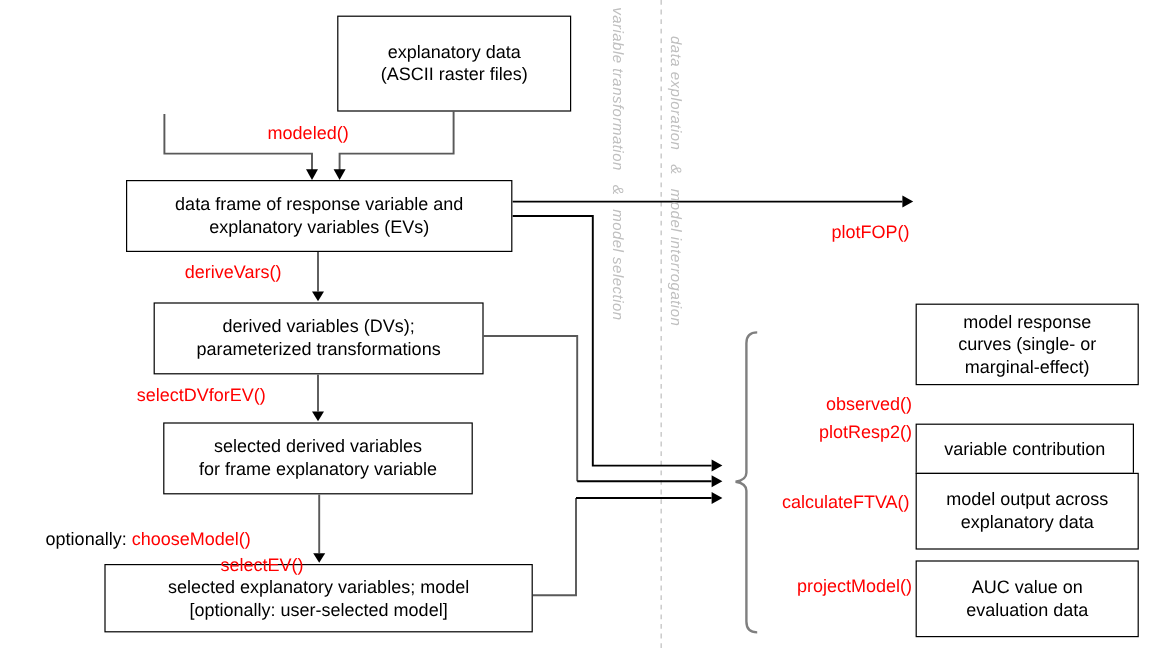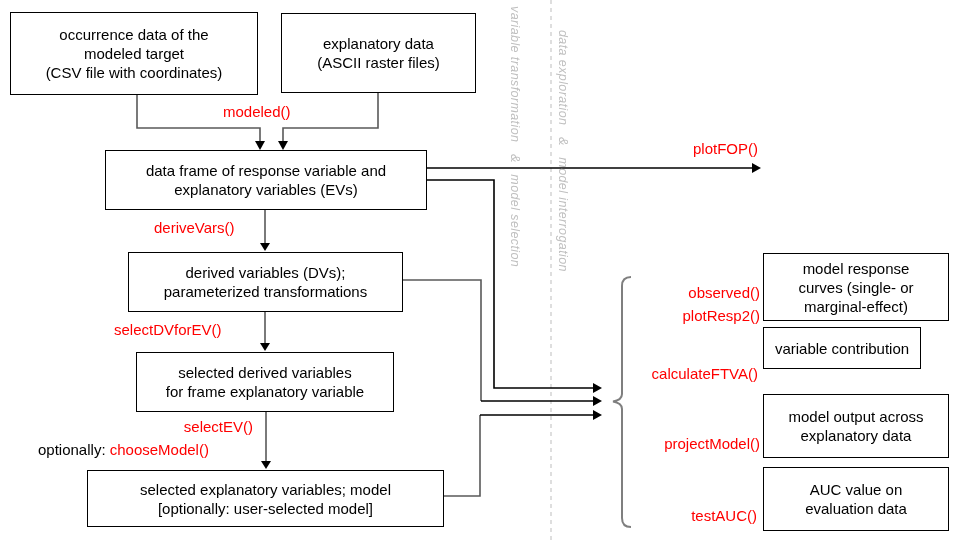--- a/index.html
+++ b/index.html
@@ -27,21 +27,21 @@
   .node{
     position:absolute;border:1.6px solid var(--box-border);background:var(--background);
     display:flex;align-items:center;justify-content:center;text-align:center;
     font-size:15px;line-height:19px;color:#000;
   }
   .node-text{white-space:pre-line;}
   .fn{
     position:absolute;color:var(--accent-red);font-size:15px;line-height:17px;
     white-space:nowrap;
   }
-  .fn-right{text-align:right;}
+  .fn-right{text-align:right;margin-top:45px;}
   .optline{position:absolute;font-size:15px;line-height:17px;white-space:nowrap;color:#000;}
   .optline .red{color:var(--accent-red);}
   .vlabel{
     position:absolute;writing-mode:vertical-rl;font-style:italic;
     color:var(--lane-text-gray);font-size:12.5px;white-space:pre;letter-spacing:.4px;
   }
 </style>
 </head>
 <body>
 
@@ -79,25 +79,20 @@
     <path class="wg" d="M444 496 H480 V415"></path>
     <path class="wk" d="M480 415 H593"></path>
     <polygon class="ah" points="593,410 593,420 602,415"></polygon>
 
     <path class="wbrace" d="M631 277 Q622 277 622 286 L622 394 Q622 400 613 401.5 Q622 403 622 409 L622 518 Q622 527 631 527"></path>
   </svg>
 
   <div class="vlabel" style="left:508px;top:6px;height:290px">variable transformation   &amp;   model selection</div>
   <div class="vlabel" style="left:556px;top:30px;height:270px">data exploration   &amp;   model interrogation</div>
 
-  <div class="node" style="left:10px;top:12px;width:248px;height:83px">
-    <span class="node-text">occurrence data of the
-modeled target
-(CSV file with coordinates)</span>
-  </div>
 
   <div class="node" style="left:281px;top:13px;width:195px;height:80px">
     <span class="node-text">explanatory data
 (ASCII raster files)</span>
   </div>
 
   <div class="node" style="left:105px;top:150px;width:322px;height:60px">
     <span class="node-text">data frame of response variable and
 explanatory variables (EVs)</span>
   </div>
@@ -117,21 +112,21 @@
 [optionally: user-selected model]</span>
   </div>
 
 
   <div class="node" style="left:763px;top:253px;width:186px;height:68px">
     <span class="node-text">model response
 curves (single- or
 marginal-effect)</span>
   </div>
 
-  <div class="node" style="left:763px;top:327px;width:158px;height:42px">
+  <div class="node" style="left:763px;top:353px;width:182px;height:42px">
     <span class="node-text">variable contribution</span>
   </div>
 
   <div class="node" style="left:763px;top:394px;width:186px;height:64px">
     <span class="node-text">model output across
 explanatory data</span>
   </div>
 
   <div class="node" style="left:763px;top:467px;width:186px;height:64px">
     <span class="node-text">AUC value on

